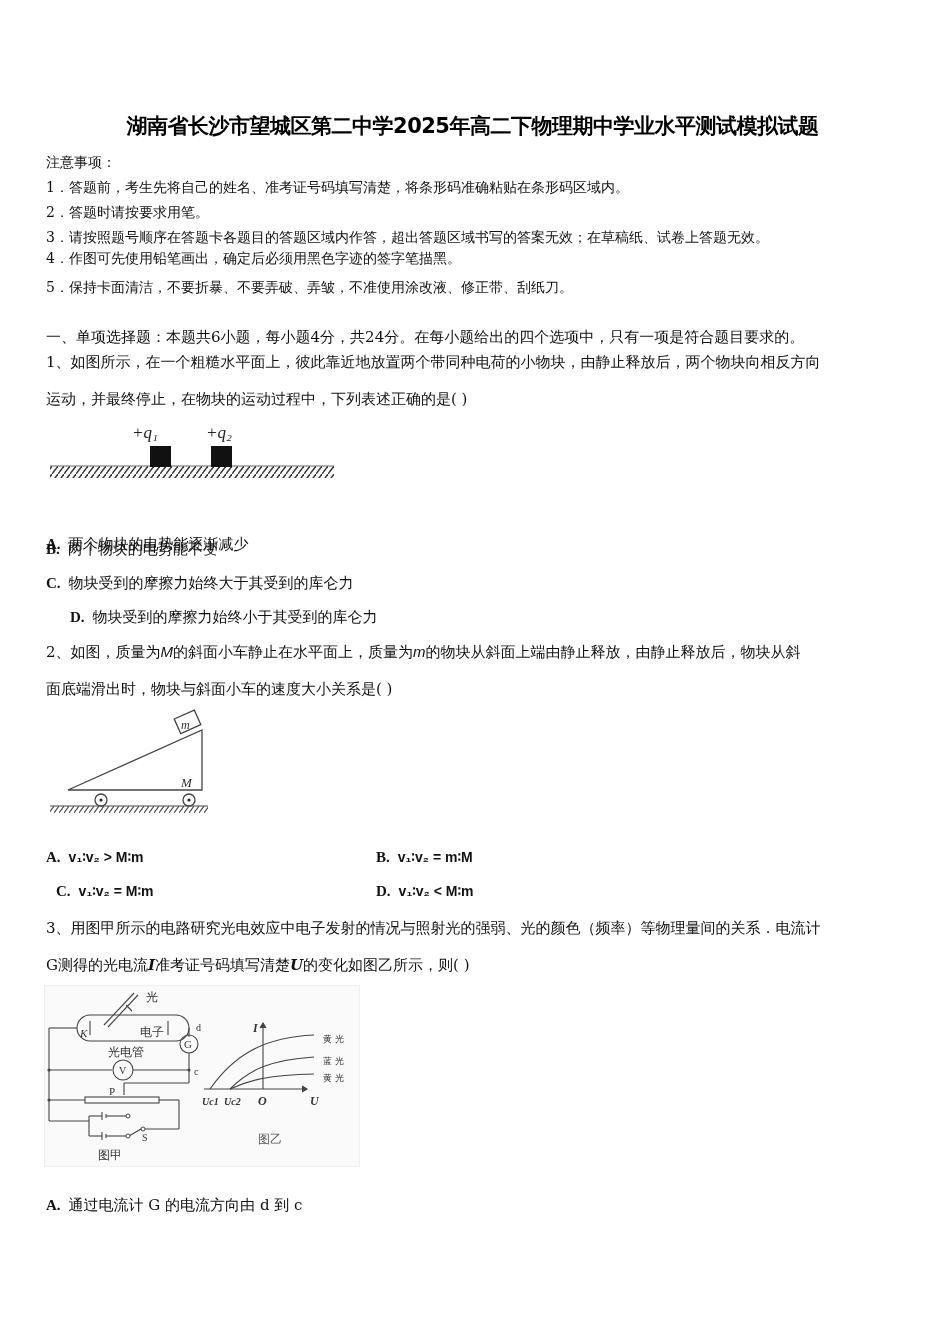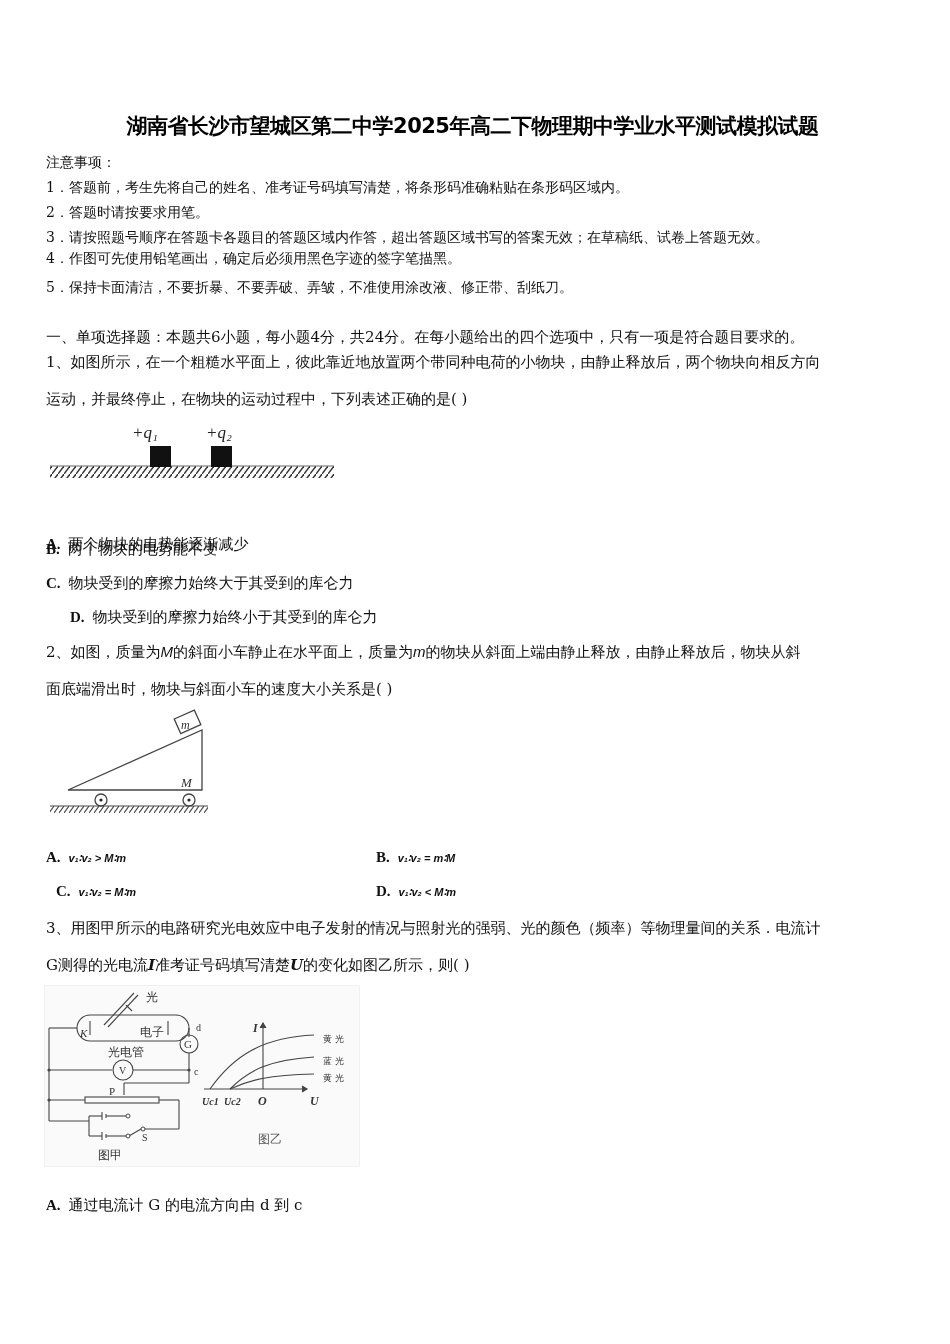--- a/index.html
+++ b/index.html
@@ -4,21 +4,21 @@
 <style>
   html, body { margin:0; padding:0; background:#ffffff; }
   body { width:950px; height:1344px; position:relative; overflow:hidden; color:#111; font-family:"DejaVu Serif","Liberation Serif",serif; }
   .abs { position:absolute; }
   .title { left:0; width:945px; top:112px; text-align:center; font-family:"DejaVu Sans","Liberation Sans",sans-serif; font-weight:bold; font-size:21px; letter-spacing:-0.5px; color:#000; }
   .line { left:46px; font-size:15px; line-height:20px; white-space:nowrap; }
   .notes .line { font-size:14px; }
   .opt { font-size:15px; white-space:nowrap; }
   .opt b { font-family:"Liberation Serif",serif; font-weight:bold; margin-right:8px; }
   .ital { font-style:italic; }
-  .math { font-family:"Liberation Sans",sans-serif; font-style:italic; font-weight:bold; font-size:11px; }
+  .math { font-family:"Liberation Sans",sans-serif; font-weight:bold; font-size:14px; }
   svg text { font-family:"Liberation Serif",serif; }
 </style>
 </head>
 <body>
 
 <div class="abs title">湖南省长沙市望城区第二中学2025年高二下物理期中学业水平测试模拟试题</div>
 
 <div class="notes">
   <div class="abs line" style="top:152px;">注意事项：</div>
   <div class="abs line" style="top:177px;">1．答题前，考生先将自己的姓名、准考证号码填写清楚，将条形码准确粘贴在条形码区域内。</div>

